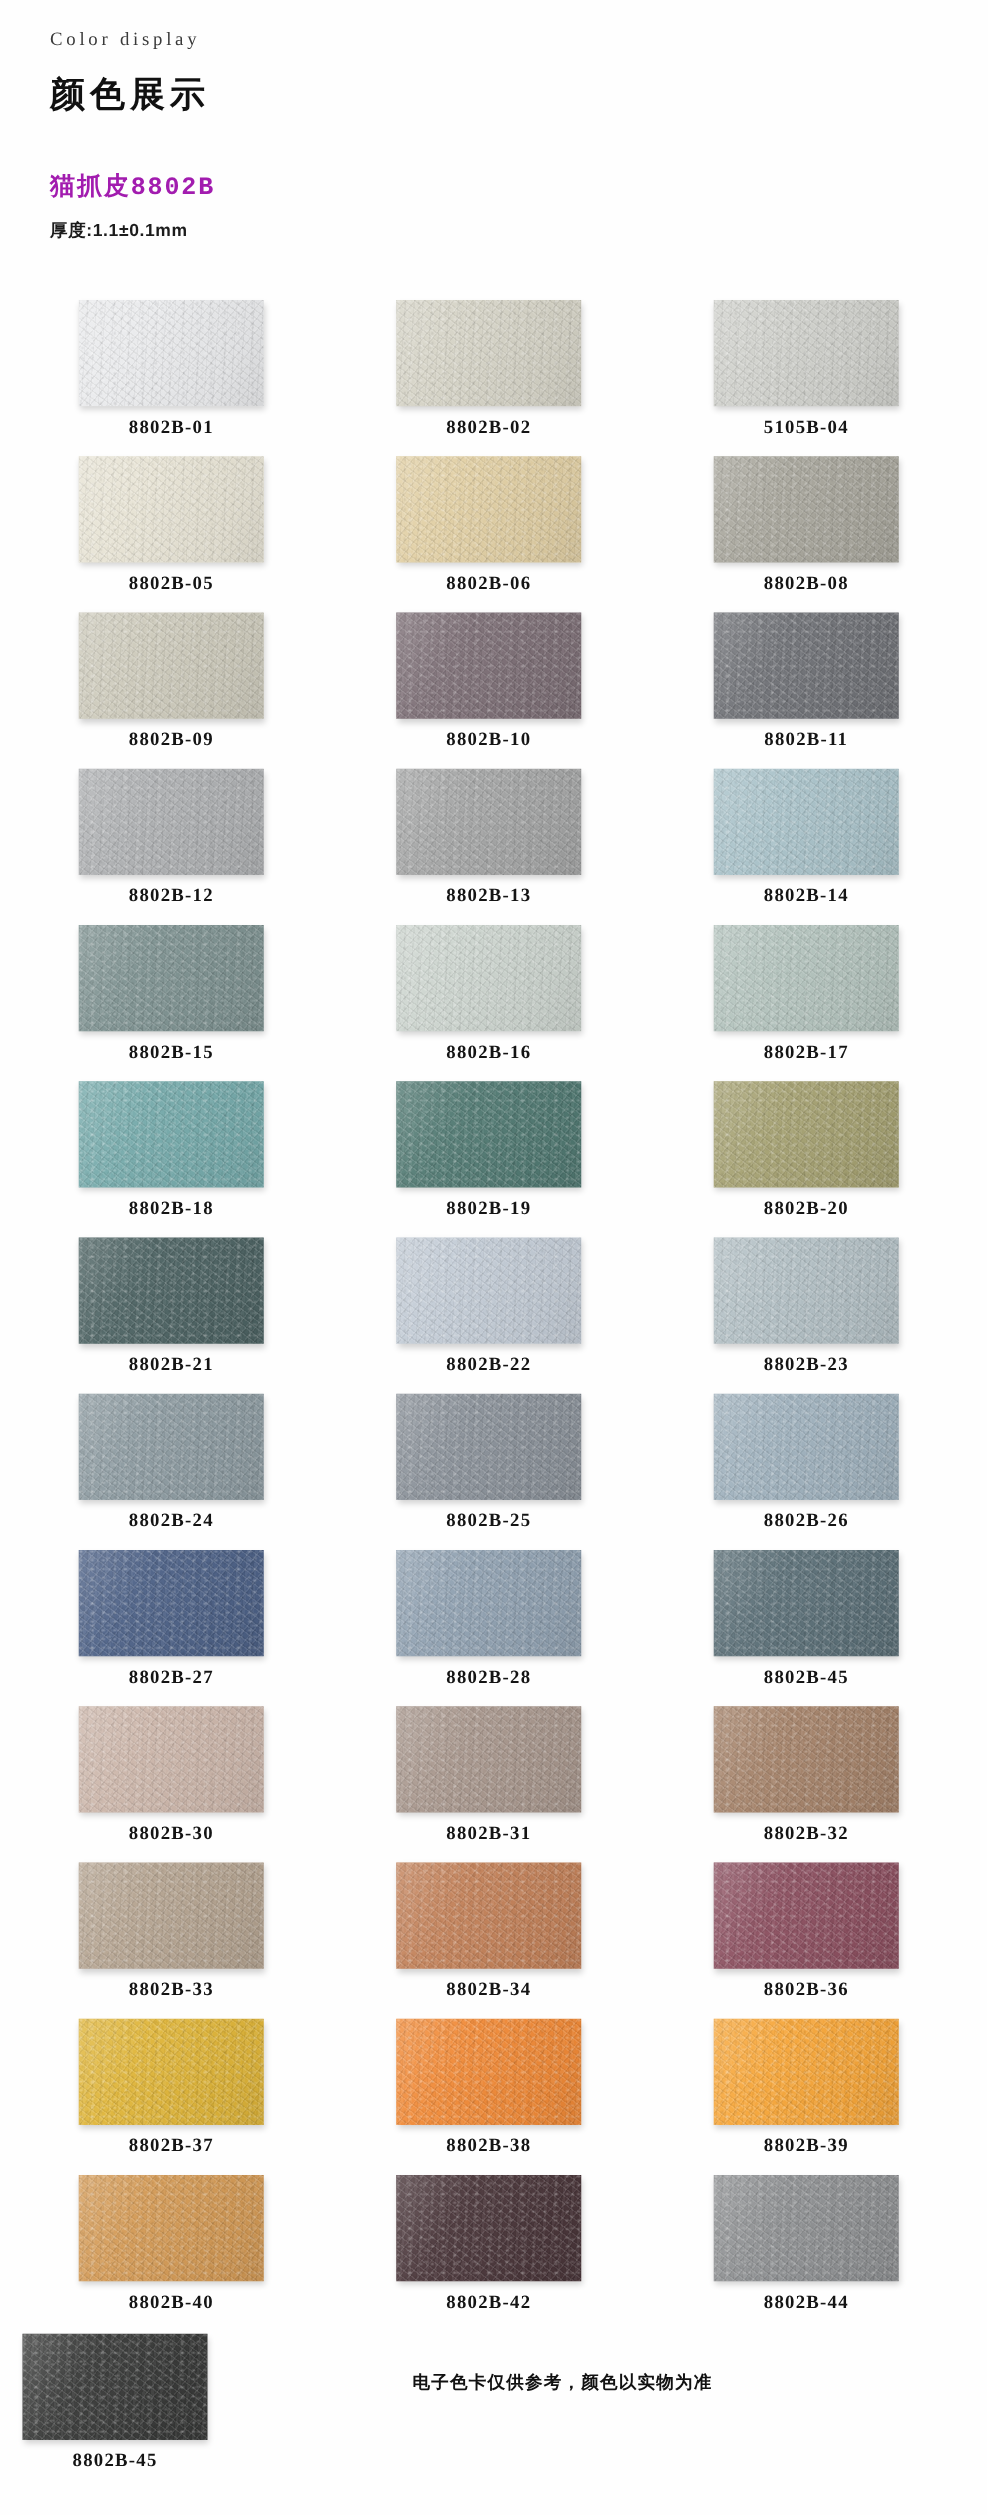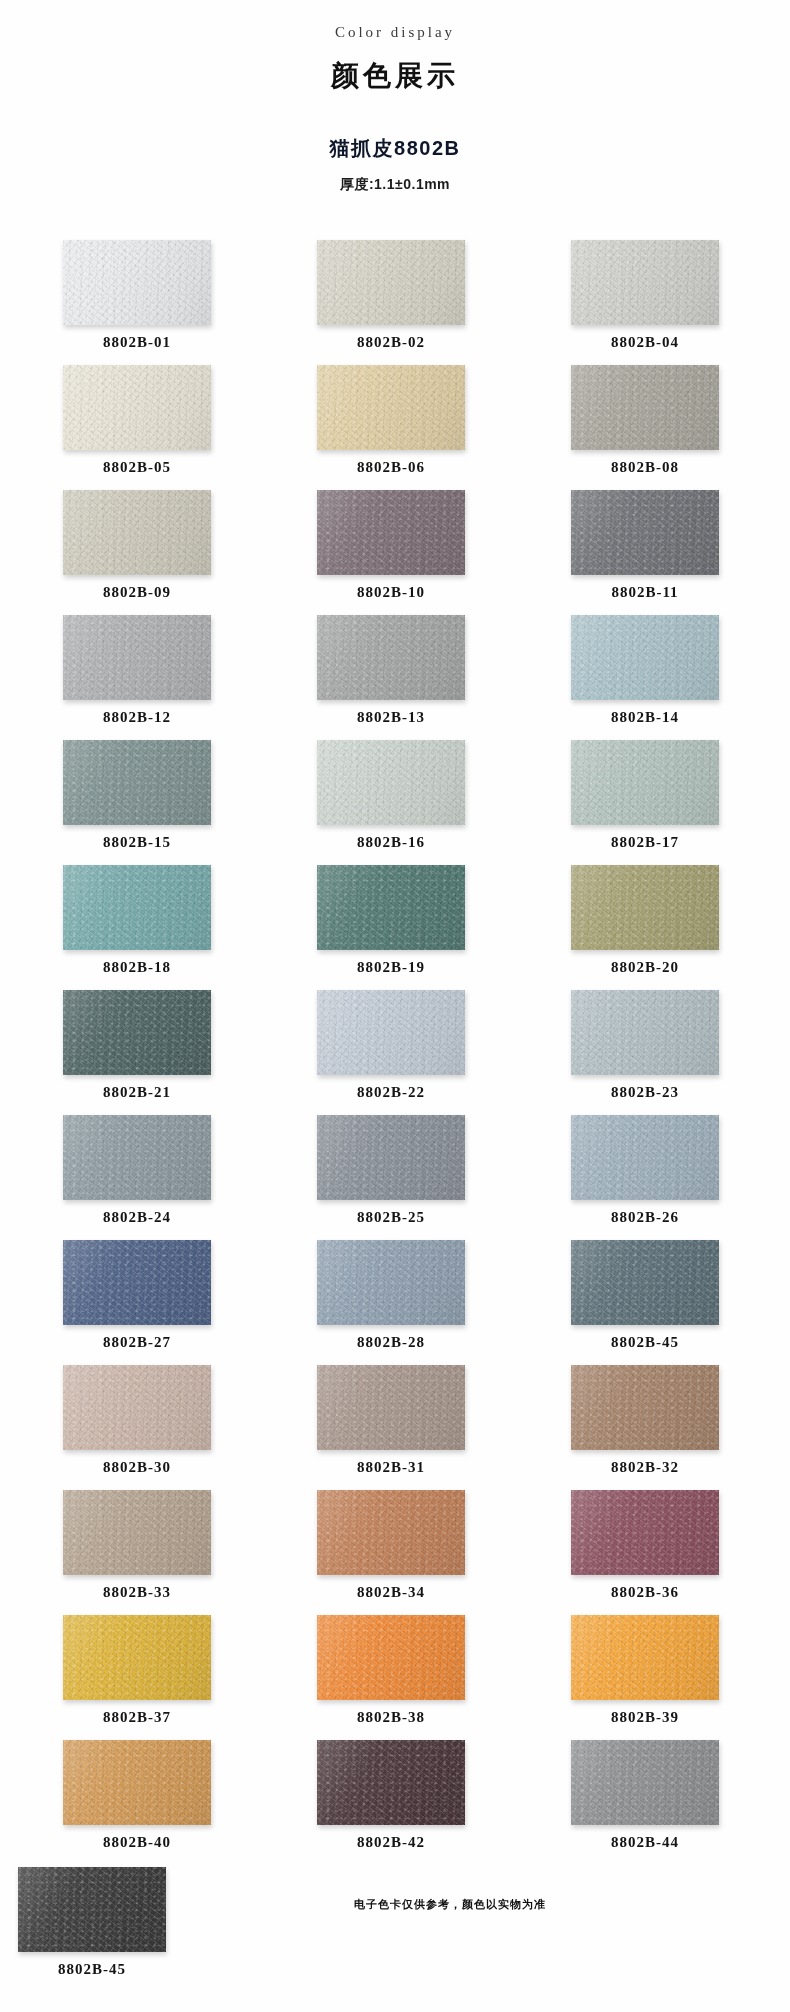--- a/index.html
+++ b/index.html
@@ -18,45 +18,45 @@
   .page {
     position: relative;
     width: 790px;
     min-height: 2012px;
     background: #fefefe;
     overflow: hidden;
   }
 
   
   .header {
-    text-align: center;
     padding-top: 24px;
+    padding-left: 40px;
   }
   .eyebrow {
     font-family: "Liberation Serif", serif;
     font-size: 15px;
     letter-spacing: 3px;
     color: #3a3a3a;
     margin: 0 0 16px 0;
     font-weight: 400;
   }
   .main-title {
     font-family: "Liberation Sans", sans-serif;
     font-size: 28px;
     font-weight: 700;
     letter-spacing: 4px;
     color: #111111;
     margin: 0 0 40px 0;
   }
   .product-name {
-    font-family: Liberation Sans, sans-serif;
+    font-family: Liberation Mono, monospace;
     font-size: 20px;
     font-weight: 700;
     letter-spacing: 1.5px;
-    color: #0f172a;
+    color: #a21caf;
     margin: 0 0 14px 0;
   }
   .thickness {
     font-family: "Liberation Sans", sans-serif;
     font-size: 14px;
     font-weight: 700;
     letter-spacing: 0.5px;
     color: #1c1c1c;
     margin: 0;
   }
@@ -129,21 +129,21 @@
   .footer-left {
     display: flex;
     flex-direction: column;
     align-items: center;
     width: 148px;
   }
   .footer-note {
     flex: 1;
     text-align: center;
     font-family: "Liberation Sans", sans-serif;
-    font-size: 11px;
+    font-size: 14px;
     font-weight: 700;
     letter-spacing: 1px;
     color: #111111;
     margin-top: 30px;
     padding-right: 30px;
   }
 </style>
 </head>
 <body>
 
@@ -160,21 +160,21 @@
       <div class="cell">
         <div class="swatch" style="background-color: rgb(233, 234, 236);"></div>
         <div class="swatch-label">8802B-01</div>
       </div>
       <div class="cell">
         <div class="swatch" style="background-color: rgb(213, 211, 198);"></div>
         <div class="swatch-label">8802B-02</div>
       </div>
       <div class="cell">
         <div class="swatch" style="background-color: rgb(207, 208, 203);"></div>
-        <div class="swatch-label">8802B-04</div>
+        <div class="swatch-label">5105B-04</div>
       </div>
       <div class="cell">
         <div class="swatch" style="background-color: rgb(231, 227, 212);"></div>
         <div class="swatch-label">8802B-05</div>
       </div>
       <div class="cell">
         <div class="swatch" style="background-color: rgb(225, 207, 164);"></div>
         <div class="swatch-label">8802B-06</div>
       </div>
       <div class="cell">

